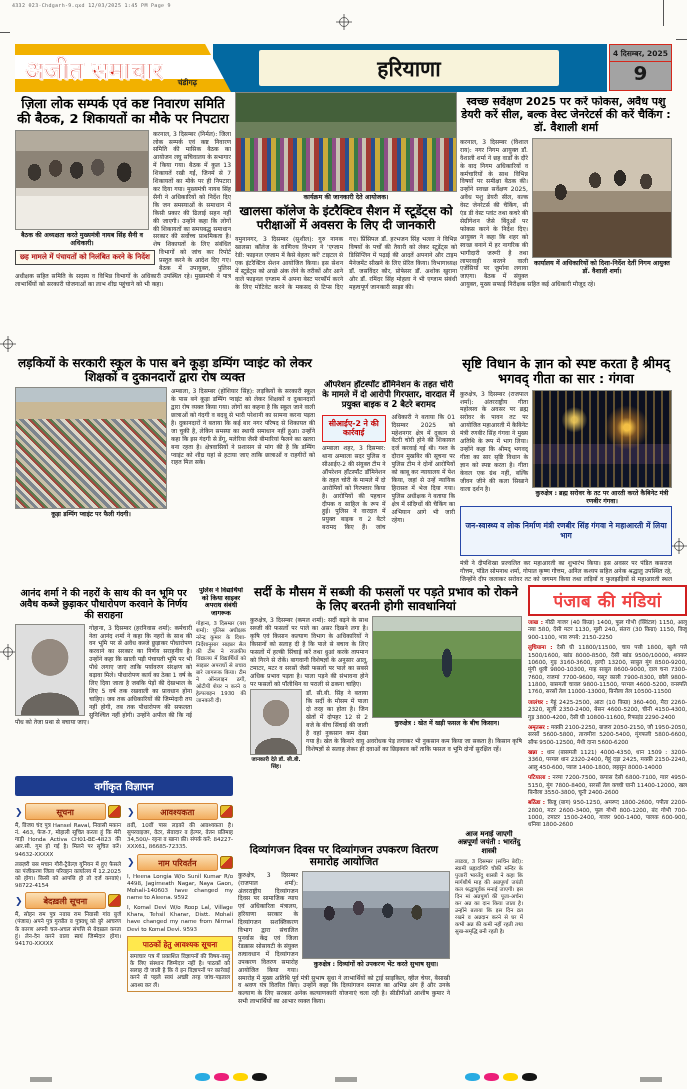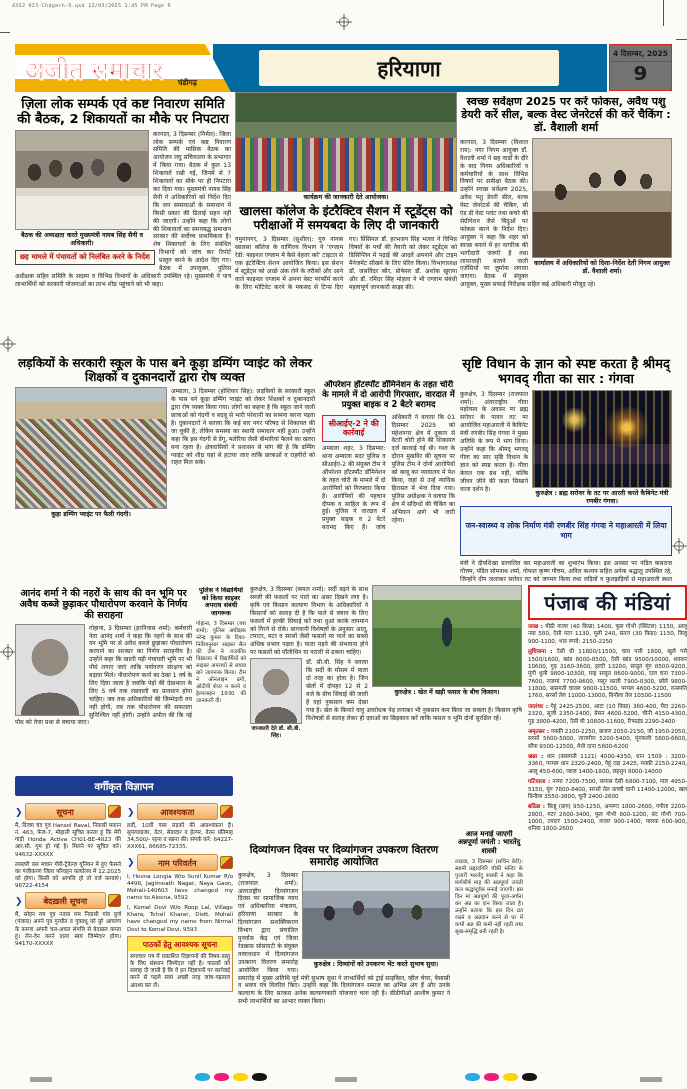--- a/index.html
+++ b/index.html
@@ -18,21 +18,21 @@
   .band{position:absolute;left:198px;top:0;width:394px;height:48px;background:#0369a1;}
   .cream{position:absolute;left:46px;top:6px;width:300px;height:36px;background:#f8f3da;
          display:flex;align-items:center;justify-content:center;border-radius:2px;}
   .cream span{font-size:21px;font-weight:bold;color:#111;}
   .logo{position:absolute;left:0;top:0;width:216px;height:48px;
         background:linear-gradient(180deg,#f2b100 0 22%,#ffffff 22% 72%,#f2b100 72% 100%);
         clip-path:polygon(0 0,88% 0,100% 100%,0 100%);}
   .logo .nm{position:absolute;left:10px;top:8px;font-size:25px;font-weight:bold;color:#d6281c;
         -webkit-text-stroke:.5px #fff;text-shadow:1px 1px 0 #fff,-1px -1px 0 #fff;}
   .logo .ed{position:absolute;right:34px;bottom:5px;font-size:7.5px;font-weight:bold;color:#222;}
-  .datebox{position:absolute;left:594px;top:0;width:61px;height:45px;background:#737373;border:1.5px solid #d6281c;}
+  .datebox{position:absolute;left:594px;top:0;width:61px;height:45px;background:#a3a3a3;border:1.5px solid #d6281c;}
   .datebox .dt{display:block;text-align:center;font-size:7.5px;font-weight:bold;padding:3px 1px;border-bottom:1.5px solid #d6281c;}
   .datebox .pg{display:block;text-align:center;font-size:20px;font-weight:bold;line-height:1.1;}
   
   .art{position:absolute;overflow:hidden;}
   .hl{margin:0 0 3px 0;text-align:center;font-weight:bold;color:#000;line-height:1.18;}
   .hl13{font-size:13px;} .hl12{font-size:12px;} .hl11{font-size:11px;}
   .hl10{font-size:10.5px;} .hl9{font-size:9.5px;} .hl8{font-size:8.4px;} .hl7{font-size:7px;} .hl6{font-size:6.4px;}
   .body{margin:0;font-size:6px;line-height:1.32;text-align:justify;color:#222;}
   .body.sm{font-size:5.4px;line-height:1.3;word-break:break-word;}
   .cols2{column-count:2;column-gap:6px;}
@@ -81,21 +81,21 @@
     radial-gradient(ellipse 70% 38% at 50% 98%,#6b6660 0 60%,transparent 61%),
     linear-gradient(180deg,#dedede 0 100%);}
   .ph-distribution{background-image:
     radial-gradient(ellipse 9px 12px at 18% 48%,#2e2a33 60%,transparent 61%),
     radial-gradient(ellipse 9px 12px at 38% 42%,#433a44 60%,transparent 61%),
     radial-gradient(ellipse 9px 12px at 58% 45%,#2c3038 60%,transparent 61%),
     radial-gradient(ellipse 9px 12px at 78% 47%,#3d3a30 60%,transparent 61%),
     linear-gradient(180deg,#cdd4da 0 22%,#9aa3ad 22% 42%,#707680 42% 100%);}
   
   .mandi-title{border:2px solid #cf1f1f;padding:2px 1px;text-align:center;margin-bottom:3px;background:#fff;}
-  .mandi-title span{font-size:20px;font-weight:bold;color:#0f172a;letter-spacing:.5px;}
+  .mandi-title span{font-size:17px;font-weight:bold;color:#ef4444;letter-spacing:.5px;}
   .mentry{margin:0 0 3px 0;font-size:5.6px;line-height:1.32;text-align:justify;}
   .mcity{color:#c00000;font-weight:bold;}
   
   .clsf-bar{background:#1d3c8f;color:#fff;font-size:10px;font-weight:bold;text-align:center;
             padding:3px 0;border-radius:2px;margin-bottom:4px;}
   .clsf-cols{display:flex;gap:6px;}
   .clsf-col{width:106px;}
   .chip{display:flex;align-items:center;gap:2px;margin:3px 0 2px 0;}
   .chip .arr{color:#1d3c8f;font-size:9px;font-weight:bold;}
   .chip .lbl{flex:1;background:linear-gradient(180deg,#fbe0b5,#f2ad5e);color:#8b1a00;font-weight:bold;
@@ -170,21 +170,21 @@
       <div class="pull1">छह मामले में पंचायतों को निलंबित करने के निर्देश</div>
       <p class="body">करनाल, 3 दिसम्बर (निर्मल): जिला लोक सम्पर्क एवं कष्ट निवारण समिति की मासिक बैठक का आयोजन लघु सचिवालय के सभागार में किया गया। बैठक में कुल 13 शिकायतें रखी गईं, जिनमें से 7 शिकायतों का मौके पर ही निपटारा कर दिया गया। मुख्यमंत्री नायब सिंह सैनी ने अधिकारियों को निर्देश दिए कि जन समस्याओं के समाधान में किसी प्रकार की ढिलाई सहन नहीं की जाएगी। उन्होंने कहा कि लोगों की शिकायतों का समयबद्ध समाधान सरकार की सर्वोच्च प्राथमिकता है। शेष शिकायतों के लिए संबंधित विभागों को जांच कर रिपोर्ट प्रस्तुत करने के आदेश दिए गए। बैठक में उपायुक्त, पुलिस अधीक्षक सहित समिति के सदस्य व विभिन्न विभागों के अधिकारी उपस्थित रहे। मुख्यमंत्री ने पात्र लाभार्थियों को सरकारी योजनाओं का लाभ शीघ्र पहुंचाने को भी कहा।</p>
     </div>
   </article>
 
   <article class="art" style="left:235px;top:92px;width:222px;height:264px;">
     <figure class="fig">
       <div class="photo ph-crowd" style="height:98px;"></div>
       <figcaption>कार्यक्रम की जानकारी देते आयोजक।</figcaption>
     </figure>
-    <h2 class="hl hl12" style="margin-top:3px;">खालसा कॉलेज के इंटरैक्टिव सैशन में स्टूडेंट्स को परीक्षाओं में समयबदा के लिए दी जानकारी</h2>
+    <h2 class="hl hl12" style="margin-top:3px;">खालसा कॉलेज के इंटरैक्टिव सैशन में स्टूडेंट्स को परीक्षाओं में अवसरा के लिए दी जानकारी</h2>
     <p class="body cols2" style="height:112px;overflow:hidden;">यमुनानगर, 3 दिसम्बर (सुशील): गुरु नानक खालसा कॉलेज के वाणिज्य विभाग ने 'एग्जाम रेडी: फाइनल एग्जाम में कैसे बेहतर करें' टाइटल से एक इंटरैक्टिव सेशन आयोजित किया। इस सेशन में स्टूडेंट्स को अच्छे अंक लेने के तरीकों और आने वाले फाइनल एग्जाम में अपना बेस्ट परफॉर्म करने के लिए मोटिवेट करने के मकसद से टिप्स दिए गए। प्रिंसिपल डॉ. हरभजन सिंह भल्ला ने विभिन्न विषयों के पर्चों की तैयारी को लेकर स्टूडेंट्स को डिसिप्लिन में पढ़ाई की आदतें अपनाने और टाइम मैनेजमेंट सीखने के लिए प्रेरित किया। विभागाध्यक्ष डॉ. जसविंदर कौर, प्रोफेसर डॉ. अशोक खुराना और डॉ. रमिंदर सिंह मोहला ने भी एग्जाम संबंधी महत्वपूर्ण जानकारी साझा की।</p>
   </article>
 
   <article class="art" style="left:460px;top:96px;width:212px;height:258px;">
     <h2 class="hl hl11">स्वच्छ सर्वेक्षण 2025 पर करें फोकस, अवैध पशु डेयरी करें सील, बल्क वेस्ट जेनरेटर्स की करें चैकिंग : डॉ. वैशाली शर्मा</h2>
     <div>
       <figure class="fig figR" style="width:140px;">
         <div class="photo ph-office" style="height:118px;"></div>
         <figcaption>कार्यालय में अधिकारियों को दिशा-निर्देश देतीं निगम आयुक्त डॉ. वैशाली शर्मा।</figcaption>
       </figure>
@@ -233,20 +233,21 @@
       <p class="body">गोहाना, 3 दिसम्बर (हरनिवास शर्मा): कर्मचारी नेता आनंद शर्मा ने कहा कि नहरों के साथ की वन भूमि पर से अवैध कब्जे छुड़ाकर पौधारोपण करवाने का सरकार का निर्णय सराहनीय है। उन्होंने कहा कि खाली पड़ी पंचायती भूमि पर भी पौधे लगाए जाएं ताकि पर्यावरण संरक्षण को बढ़ावा मिले। पौधारोपण कार्य का ठेका 1 वर्ष के लिए दिया जाता है जबकि पेड़ों की देखभाल के लिए 5 वर्ष तक रखवाली का प्रावधान होना चाहिए। जब तक अधिकारियों की जिम्मेदारी तय नहीं होगी, तब तक पौधारोपण की सफलता सुनिश्चित नहीं होगी। उन्होंने अपील की कि नई पौध को तेजा प्रथा से बचाया जाए।</p>
     </div>
   </article>
 
   <article class="art" style="left:196px;top:587px;width:50px;height:186px;">
     <h2 class="hl hl6">पुलिस ने विद्यार्थियों को किया साइबर अपराध संबंधी जागरूक</h2>
     <p class="body sm">गोहाना, 3 दिसम्बर (यश शर्मा): पुलिस अधीक्षक नरेन्द्र कुमार के दिशा-निर्देशानुसार साइबर सैल की टीम ने राजकीय विद्यालय में विद्यार्थियों को साइबर अपराधों से बचाव बारे जागरूक किया। टीम ने ऑनलाइन ठगी, ओटीपी शेयर न करने व हेल्पलाइन 1930 की जानकारी दी।</p>
   </article>
 
   <article class="art" style="left:250px;top:585px;width:272px;height:244px;">
+    <h2 class="hl hl12">सर्दी के मौसम में सब्जी की फसलों पर पड़ते प्रभाव को रोकने के लिए बरतनी होगी सावधानियां</h2>
     <div>
       <figure class="fig figR" style="width:150px;">
         <div class="photo ph-field" style="height:100px;"></div>
         <figcaption>कुरुक्षेत्र : खेत में खड़ी फसल के बीच किसान।</figcaption>
       </figure>
       <p class="body">कुरुक्षेत्र, 3 दिसम्बर (कमल शर्मा): सर्दी बढ़ने के साथ सब्जी की फसलों पर पाले का असर दिखने लगा है। कृषि एवं किसान कल्याण विभाग के अधिकारियों ने किसानों को सलाह दी है कि पाले से बचाव के लिए फसलों में हल्की सिंचाई करें तथा धुआं करके तापमान को गिरने से रोकें। बागवानी विशेषज्ञों के अनुसार आलू, टमाटर, मटर व सरसों जैसी फसलों पर पाले का सबसे अधिक प्रभाव पड़ता है। पाला पड़ने की संभावना होने पर फसलों को पॉलीथिन या पराली से ढकना चाहिए।</p>
     </div>
     <div style="margin-top:2px;">
       <figure class="fig figL" style="width:52px;">
         <div class="photo ph-portrait" style="height:64px;"></div>

